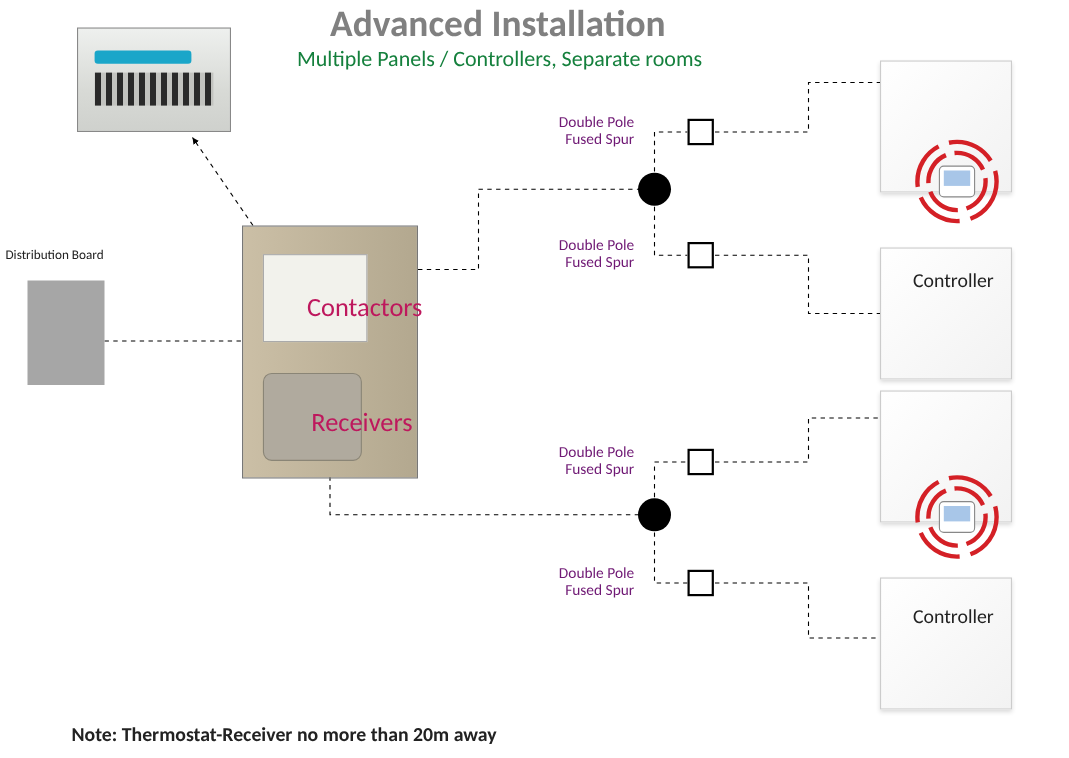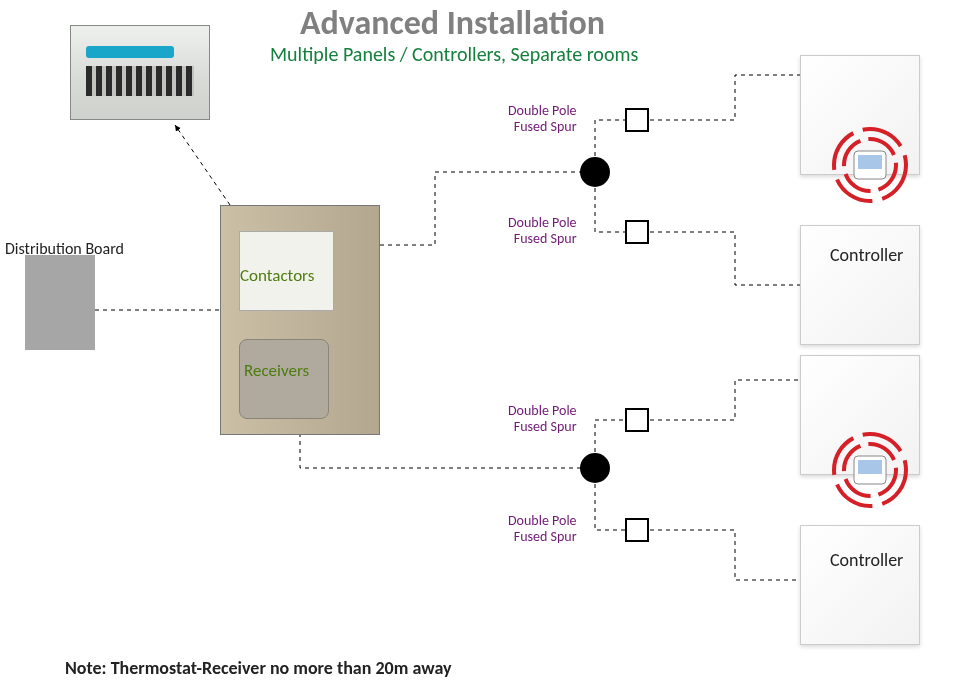--- a/index.html
+++ b/index.html
@@ -22,23 +22,23 @@
   }
   .subtitle {
     position: absolute;
     top: 42px;
     left: 270px;
     font-size: 20px;
     color: #15803d;
   }
   .dist-label {
     position: absolute;
-    top: 239px;
+    top: 225px;
     left: 5px;
-    font-size: 16px;
+    font-size: 12px;
     color: #222;
   }
   .dist-box {
     position: absolute;
     top: 255px;
     left: 25px;
     width: 70px;
     height: 95px;
     background: #a6a6a6;
   }
@@ -81,26 +81,27 @@
   }
   .central-img .greybox {
     position:absolute;
     bottom:15px; left:18px; width:90px; height:80px;
     background:#b0aa9e;
     border-radius:8px;
     border:1px solid #8a8576;
   }
   .overlay-label {
     position:absolute;
-    font-size:17px;
-    color:#4d7c0f;
+    font-size:24px;
+    color:#be185d;
     background:rgba(255,255,255,0);
+    padding-left:39px;
   }
   .lbl-contactors { top:265px; left:240px; }
-  .lbl-receivers  { top:360px; left:244px;text-align:right; }
+  .lbl-receivers  { top:370px; left:244px;text-align:right; }
 
   .spur-label {
     position:absolute;
     font-size:14px;
     color:#701a75;
     text-align:right;
     line-height:1.15;
     white-space:pre;
   }
   .spur-box {

